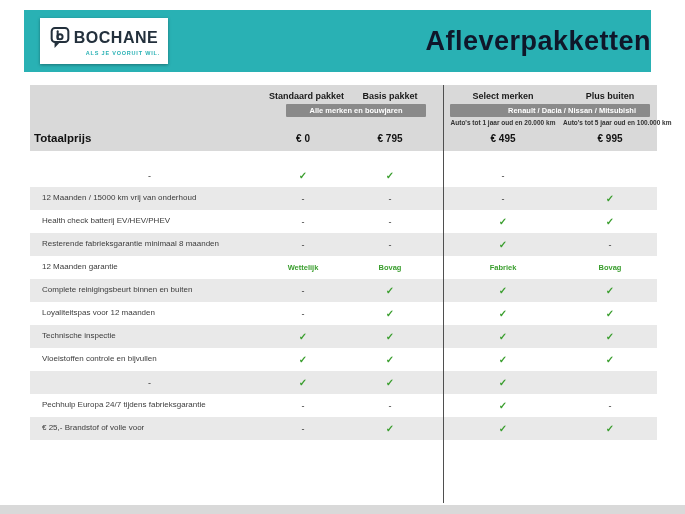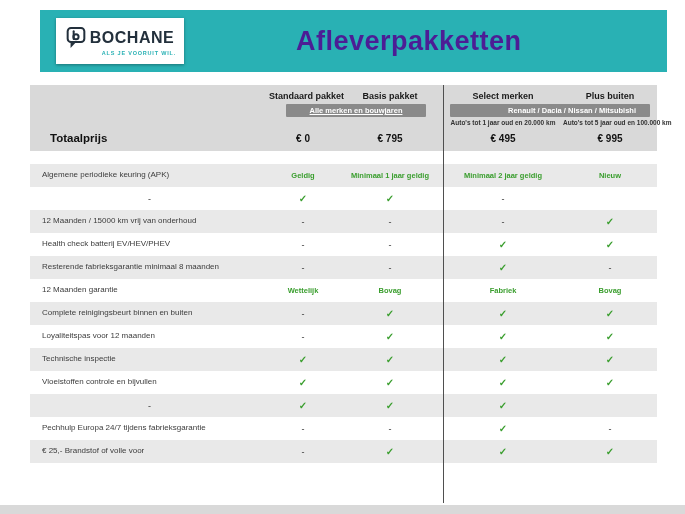--- a/index.html
+++ b/index.html
@@ -10,50 +10,50 @@
   body{
     width:685px;height:514px;
     background:#ffffff;
     font-family:"Liberation Sans", sans-serif;
     position:relative;overflow:hidden;
   }
   .slide{position:relative;width:685px;height:514px;background:#fff;}
 
   
   .header-band{
-    position:absolute;left:40px;top:10px;width:627px;height:62px;
+    position:absolute;left:24px;top:10px;width:627px;height:62px;
     background:var(--accent);
     display:flex;align-items:center;
   }
   .logo-card{
     background:#fff;margin-left:16px;width:128px;height:46px;
     box-shadow:0 1px 3px rgba(0,0,0,.35);
     display:flex;flex-direction:column;align-items:center;justify-content:center;
   }
   .logo-row{display:flex;align-items:center;gap:4px;}
   .logo-icon{display:flex;align-items:center;}
   .logo-name{font-weight:bold;font-size:16px;color:#23303c;letter-spacing:.5px;}
   .logo-tagline{font-size:5.5px;color:var(--accent);font-weight:bold;letter-spacing:.8px;margin-top:1px;align-self:flex-end;margin-right:8px;}
-  .title{flex:1;text-align:left;padding-left:112px;color:#4c1d95;font-weight:bold;font-size:27px;letter-spacing:.5px;}
+  .title{flex:1;text-align:right;padding-left:84px;color:#0f172a;font-weight:bold;font-size:27px;letter-spacing:.5px;}
 
   
   .table{position:absolute;left:30px;top:85px;width:627px;}
   .grid{display:grid;grid-template-columns:239px 68px 106px 120px 94px;align-items:center;}
   .head-band{background:#d9d9d9;padding-top:6px;}
   .col-head{font-size:9px;font-weight:bold;text-align:center;white-space:nowrap;color:#1a1a1a;}
   .badges{margin-top:3px;}
   .badge{background:#8a8a8a;color:#fff;font-size:7.5px;font-weight:bold;text-align:center;padding:2px 0;border-radius:1px;white-space:nowrap;}
-  .badge.left{grid-column:2 / span 2;margin:0 17px;text-decoration:underline;}
+  .badge.left{grid-column:2 / span 2;margin:0 17px;}
   .badge.right{grid-column:4 / span 2;margin:0 7px;padding-left:44px;}
   .subnotes{margin-top:2px;}
   .subnote{font-size:6.5px;font-weight:bold;color:#333;text-align:center;white-space:nowrap;}
   .subnote.s1{grid-column:4;}
   .subnote.s2{grid-column:5;}
   .price-row{padding:6px 0 7px;}
-  .price-label{font-size:11.5px;font-weight:bold;color:#111;padding-left:20px;}
+  .price-label{font-size:11.5px;font-weight:bold;color:#111;padding-left:4px;}
   .price-val{font-size:10px;font-weight:bold;text-align:center;color:#111;}
   .gap{height:13px;background:#fff;}
 
   .frow{min-height:23px;}
   .frow.even{background:#e9e9e9;}
   .frow.odd{background:#ffffff;}
   .flabel{font-size:8px;color:#3c3c3c;padding:3px 8px 3px 12px;line-height:1.3;}
   .fcell{text-align:center;}
   .fcell.dash{font-size:9px;color:#333;}
   .fcell.check{color:var(--green);font-size:10px;font-weight:bold;}
@@ -106,27 +106,20 @@
       <div class="grid price-row">
         <div class="price-label">Totaalprijs</div>
         <div class="price-val">€ 0</div>
         <div class="price-val">€ 795</div>
         <div class="price-val">€ 495</div>
         <div class="price-val">€ 995</div>
       </div>
     </div>
     <div class="gap"></div>
     <div id="feature-rows">
-        <div class="frow grid even">
-          <div class="flabel">Algemene periodieke keuring (APK)</div>
-          <div class="fcell gtext">Geldig</div>
-          <div class="fcell gtext">Minimaal 1 jaar geldig</div>
-          <div class="fcell gtext">Minimaal 2 jaar geldig</div>
-          <div class="fcell gtext">Nieuw</div>
-        </div>
         <div class="frow grid odd">
           <div class="fcell dash">-</div>
           <div class="fcell check">✓</div>
           <div class="fcell check">✓</div>
           <div class="fcell dash">-</div>
         </div>
         <div class="frow grid even">
           <div class="flabel">12 Maanden / 15000 km vrij van onderhoud</div>
           <div class="fcell dash">-</div>
           <div class="fcell dash">-</div>

